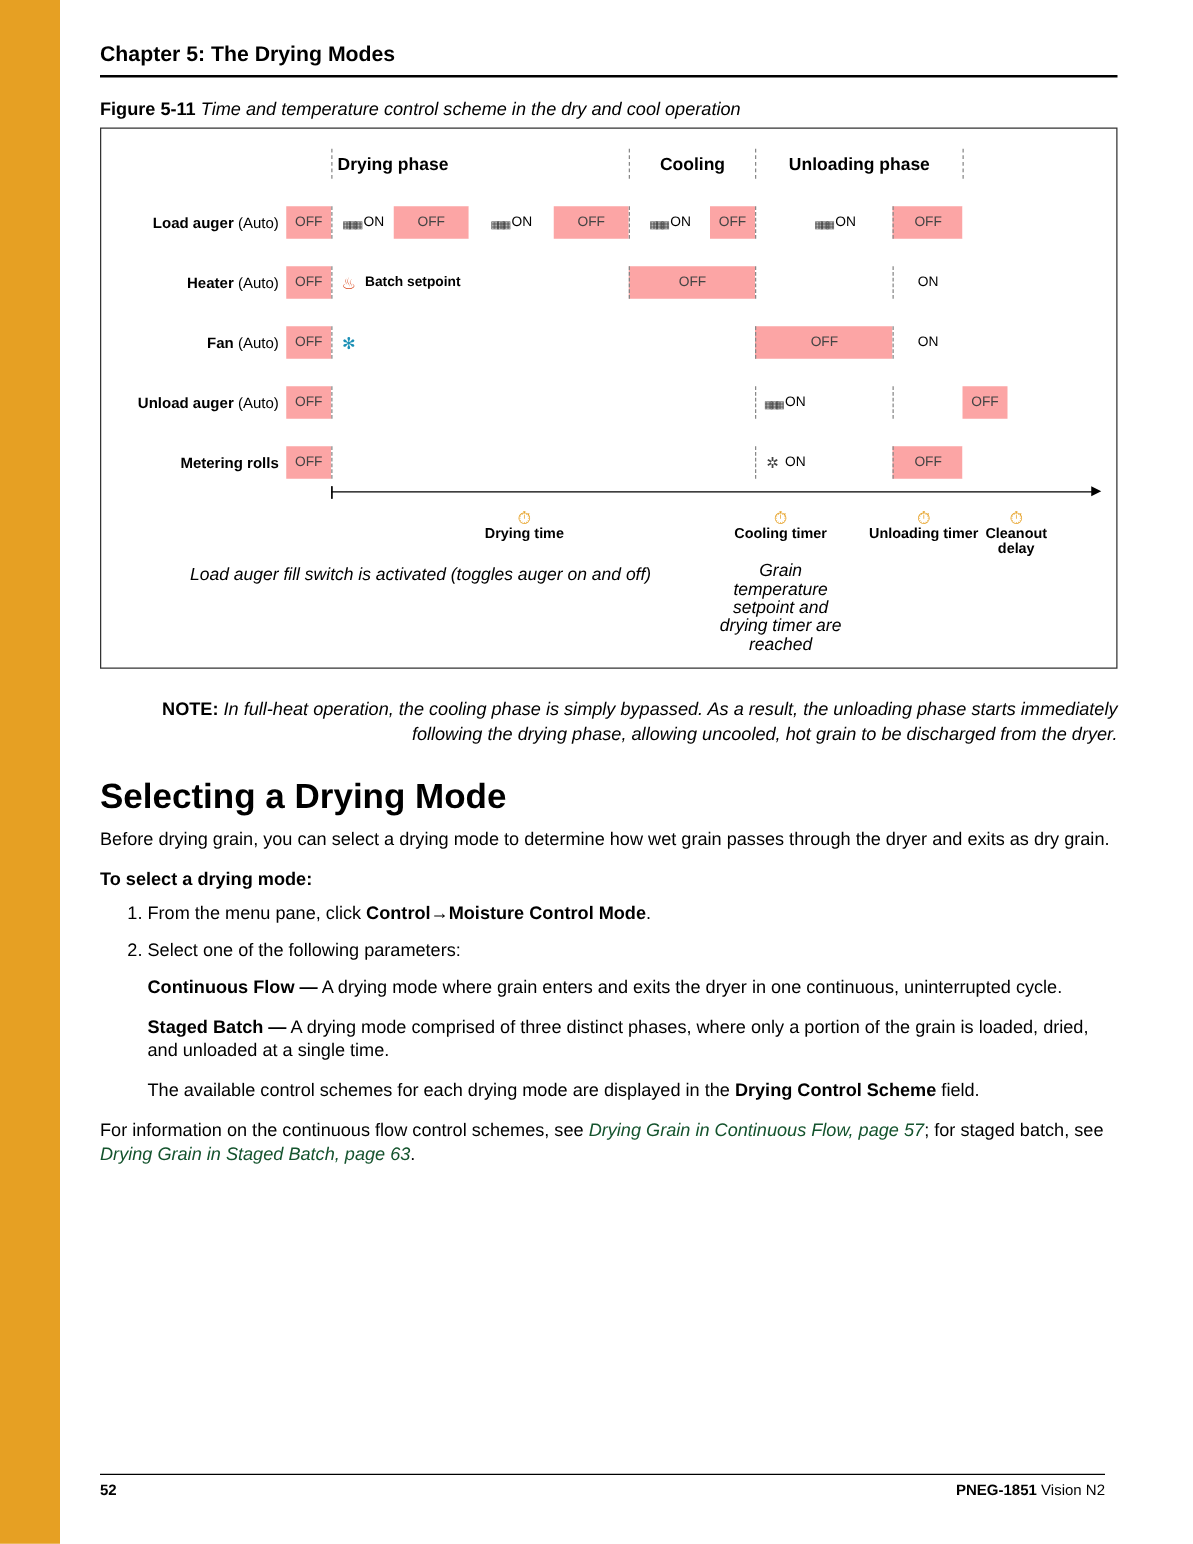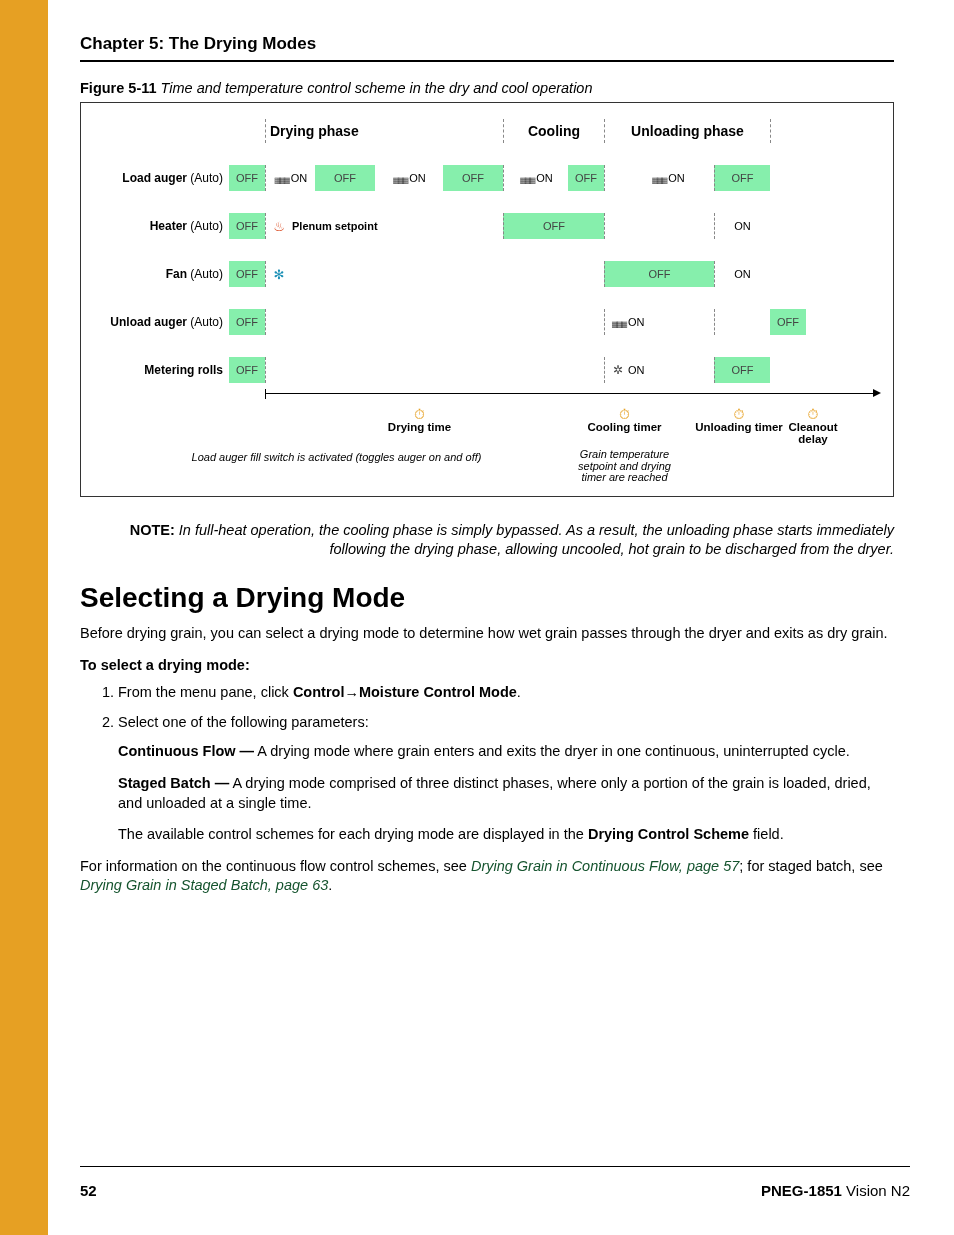--- a/index.html
+++ b/index.html
@@ -55,21 +55,21 @@
   .rowlabel { text-align: right; font-size: 12px; padding: 6px 6px 6px 0; align-self: center; }
   .rowlabel b { font-weight: bold; }
   .cell {
     display: flex;
     align-items: center;
     justify-content: center;
     font-size: 11px;
     padding: 5px 2px;
     min-height: 24px;
   }
-  .off { background: #86efac; color:#444 }
+  .off { background: #fca5a5; color:#444 }
   .on { background: #fff; }
   .plenum { background:#fff; justify-content:flex-start; padding-left:6px; gap:6px; }
   .vsep { border-left: 1px dashed #888; }
   .phase-timeline {
     margin-top: 10px;
     display: grid;
     grid-template-columns: 130px 36px 309px 101px 18px 92px 56px 36px;
     font-size: 11px;
   }
   .tline {
@@ -88,44 +88,44 @@
   }
   .timer-row {
     display:grid;
     grid-template-columns: 166px 309px 101px 18px 92px 56px 36px;
     text-align:center;
     font-size:11px;
   }
   .timer-block { padding-top: 4px; }
   .timer-block .ticon { color:#e6a023; font-size:14px; display:block; line-height:14px; }
   .timer-block .tlbl { font-weight:bold; font-size:11.5px; }
-  .footnote-diagram { font-style: italic; font-size: 11px; text-align:center; }
+  .footnote-diagram { font-style: italic; font-size: 14px; text-align:center; }
   .footnote-left { grid-column: 1 / span 2; padding-top: 4px; line-height: 1.15; }
   .footnote-mid { padding-top: 2px; line-height: 1.05; }
   .note-block { margin-top: 24px; line-height: 1.35; text-align: right; }
   .note-block .lbl { font-weight: bold; }
   .note-block .body { font-style: italic; }
   h2.section {
     font-size: 28px; font-weight: bold; margin-top: 22px; margin-bottom: 10px;
   }
   p.body { line-height: 1.35; margin-bottom: 14px; }
   .subhead { font-weight: bold; margin-bottom: 10px; }
   ol.steps { margin-left: 38px; margin-bottom: 10px; }
   ol.steps li { margin-bottom: 10px; line-height:1.35; }
   .step-para { margin-left: 38px; margin-bottom: 12px; line-height:1.35; }
   a.xref { color:#14532d; font-style: italic; text-decoration: none; }
   .footer {
     position: absolute;
-    left: 80px; right: 44px;
+    left: 80px; right: 70px;
     bottom: 36px;
     border-top: 1.5px solid #000;
-    padding-top: 15px;
+    padding-top: 5px;
     display: flex;
     justify-content: space-between;
-    font-size: 15px;
+    font-size: 12px;
   }
   .footer .pnum { font-weight: bold; }
   .footer .doc b { font-weight: bold; }
   
   .ic { display:inline-block; width:14px; text-align:center; }
   .ic-auger { letter-spacing:-3px; font-size:11px; position:relative; top:1px; }
   .ic-auger::after { content:'▦▦▦'; font-size:8px; color:#444; }
   .ic-flame { color:#d9481e; font-size:13px; }
   .ic-fan { color:#1a8fb5; font-size:13px; }
   .ic-gear { color:#444; font-size:12px; }
@@ -164,21 +164,21 @@
       <div class="cell off">OFF</div>
       <div class="cell on vsep"></div>
       <div class="cell on"><span class="ic ic-auger"></span>&nbsp;<span>ON</span></div>
       <div class="cell off vsep">OFF</div>
       <div class="cell on"></div>
 
       <div class="rowlabel"><b>Heater</b><span> (Auto)</span></div>
       <div class="cell off">OFF</div>
       <div class="cell plenum vsep" style="grid-column: span 4;">
           <span class="ic ic-flame">♨</span>
-          <b>Plenum setpoint</b>
+          <b>Batch setpoint</b>
         </div>
       <div class="cell off vsep" style="grid-column: span 2;">OFF</div>
       <div class="cell on vsep" style="grid-column: span 2;"></div>
       <div class="cell on vsep">ON</div>
       <div class="cell on"></div>
 
       <div class="rowlabel"><b>Fan</b><span> (Auto)</span></div>
       <div class="cell off">OFF</div>
       <div class="cell on vsep" style="grid-column: span 6; justify-content:flex-start; padding-left:6px;">
           <span class="ic ic-fan">✻</span>

